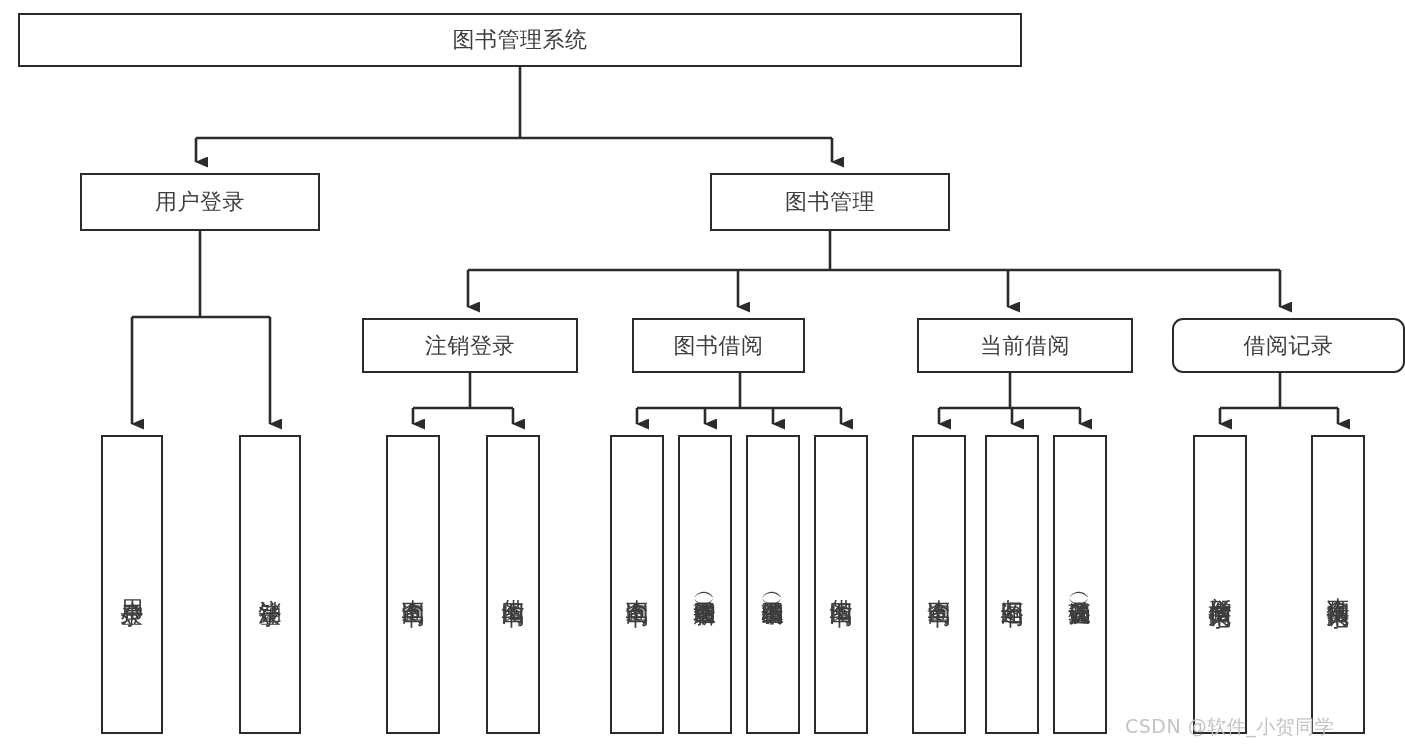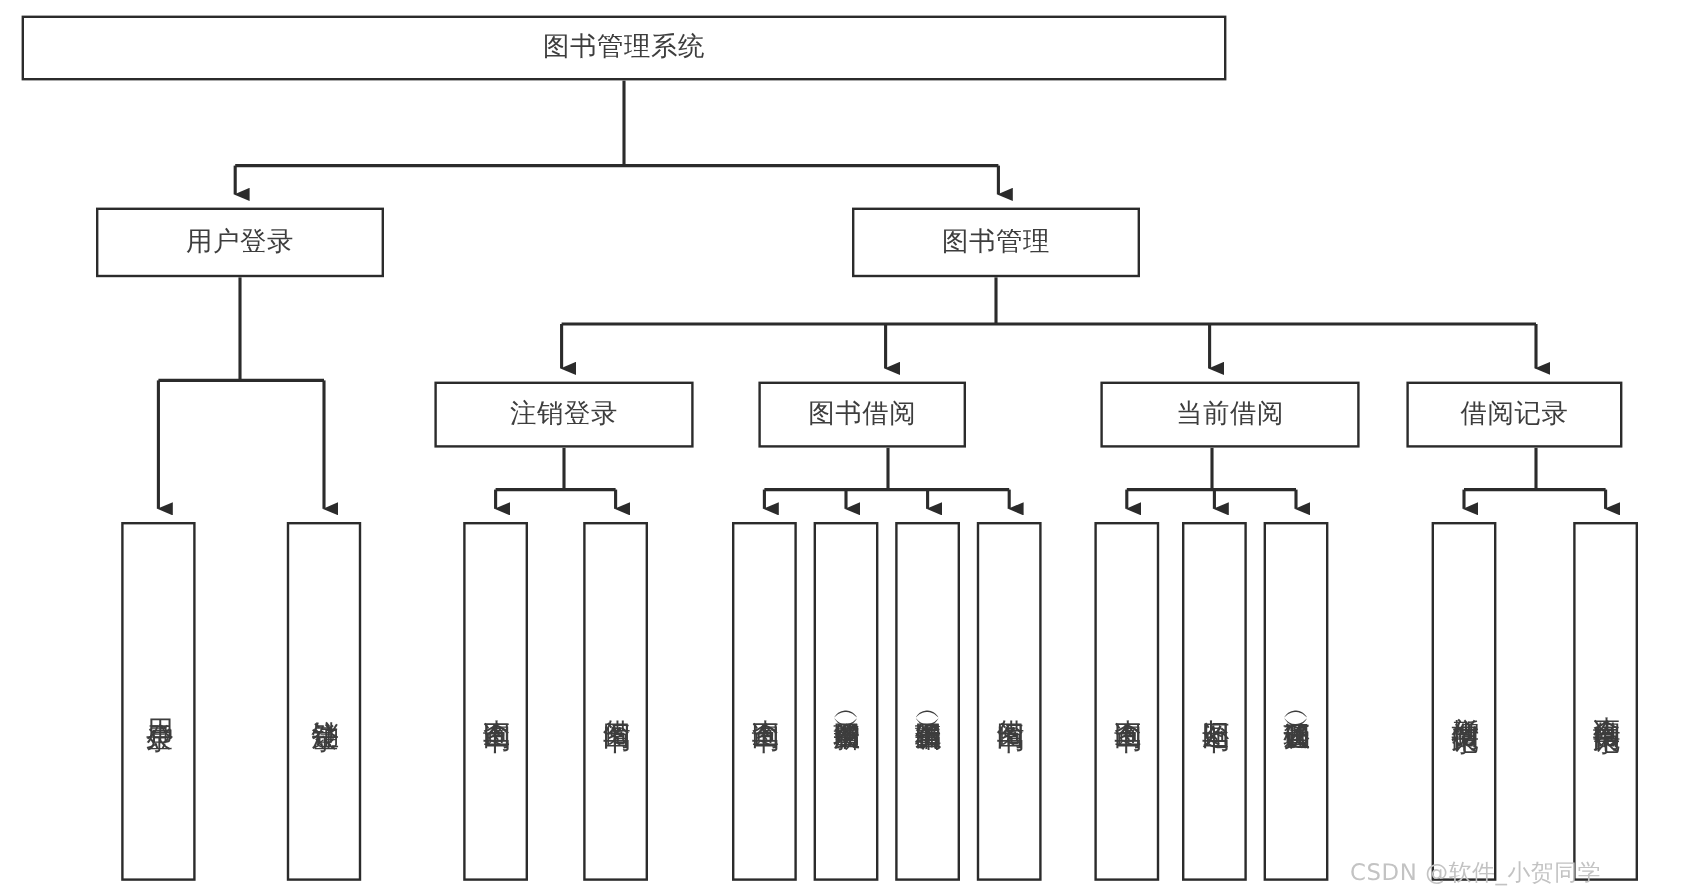--- a/index.html
+++ b/index.html
@@ -141,21 +141,21 @@
 
   <div class="node" style="left: 362px; top: 318px; width: 216px; height: 55px;">
     <span class="node-label">注销登录</span>
   </div>
   <div class="node" style="left: 632px; top: 318px; width: 173px; height: 55px;">
     <span class="node-label">图书借阅</span>
   </div>
   <div class="node" style="left: 902px; top: 318px; width: 216px; height: 55px; margin-left: 15px;">
     <span class="node-label">当前借阅</span>
   </div>
-  <div class="node" style="left: 1172px; top: 318px; width: 180px; height: 55px;">
+  <div class="node" style="left: 1172px; top: 318px; width: 233px; height: 55px; border-radius: 11px;">
     <span class="node-label">借阅记录</span>
   </div>
 
   <div class="node vertical" style="left: 101px; top: 435px; width: 62px; height: 299px;">
     <span class="node-label">用户登录</span>
   </div>
   <div class="node vertical" style="left: 239px; top: 435px; width: 62px; height: 299px;">
     <span class="node-label">注销登录</span>
   </div>
   <div class="node vertical" style="left: 386px; top: 435px; width: 54px; height: 299px;">

